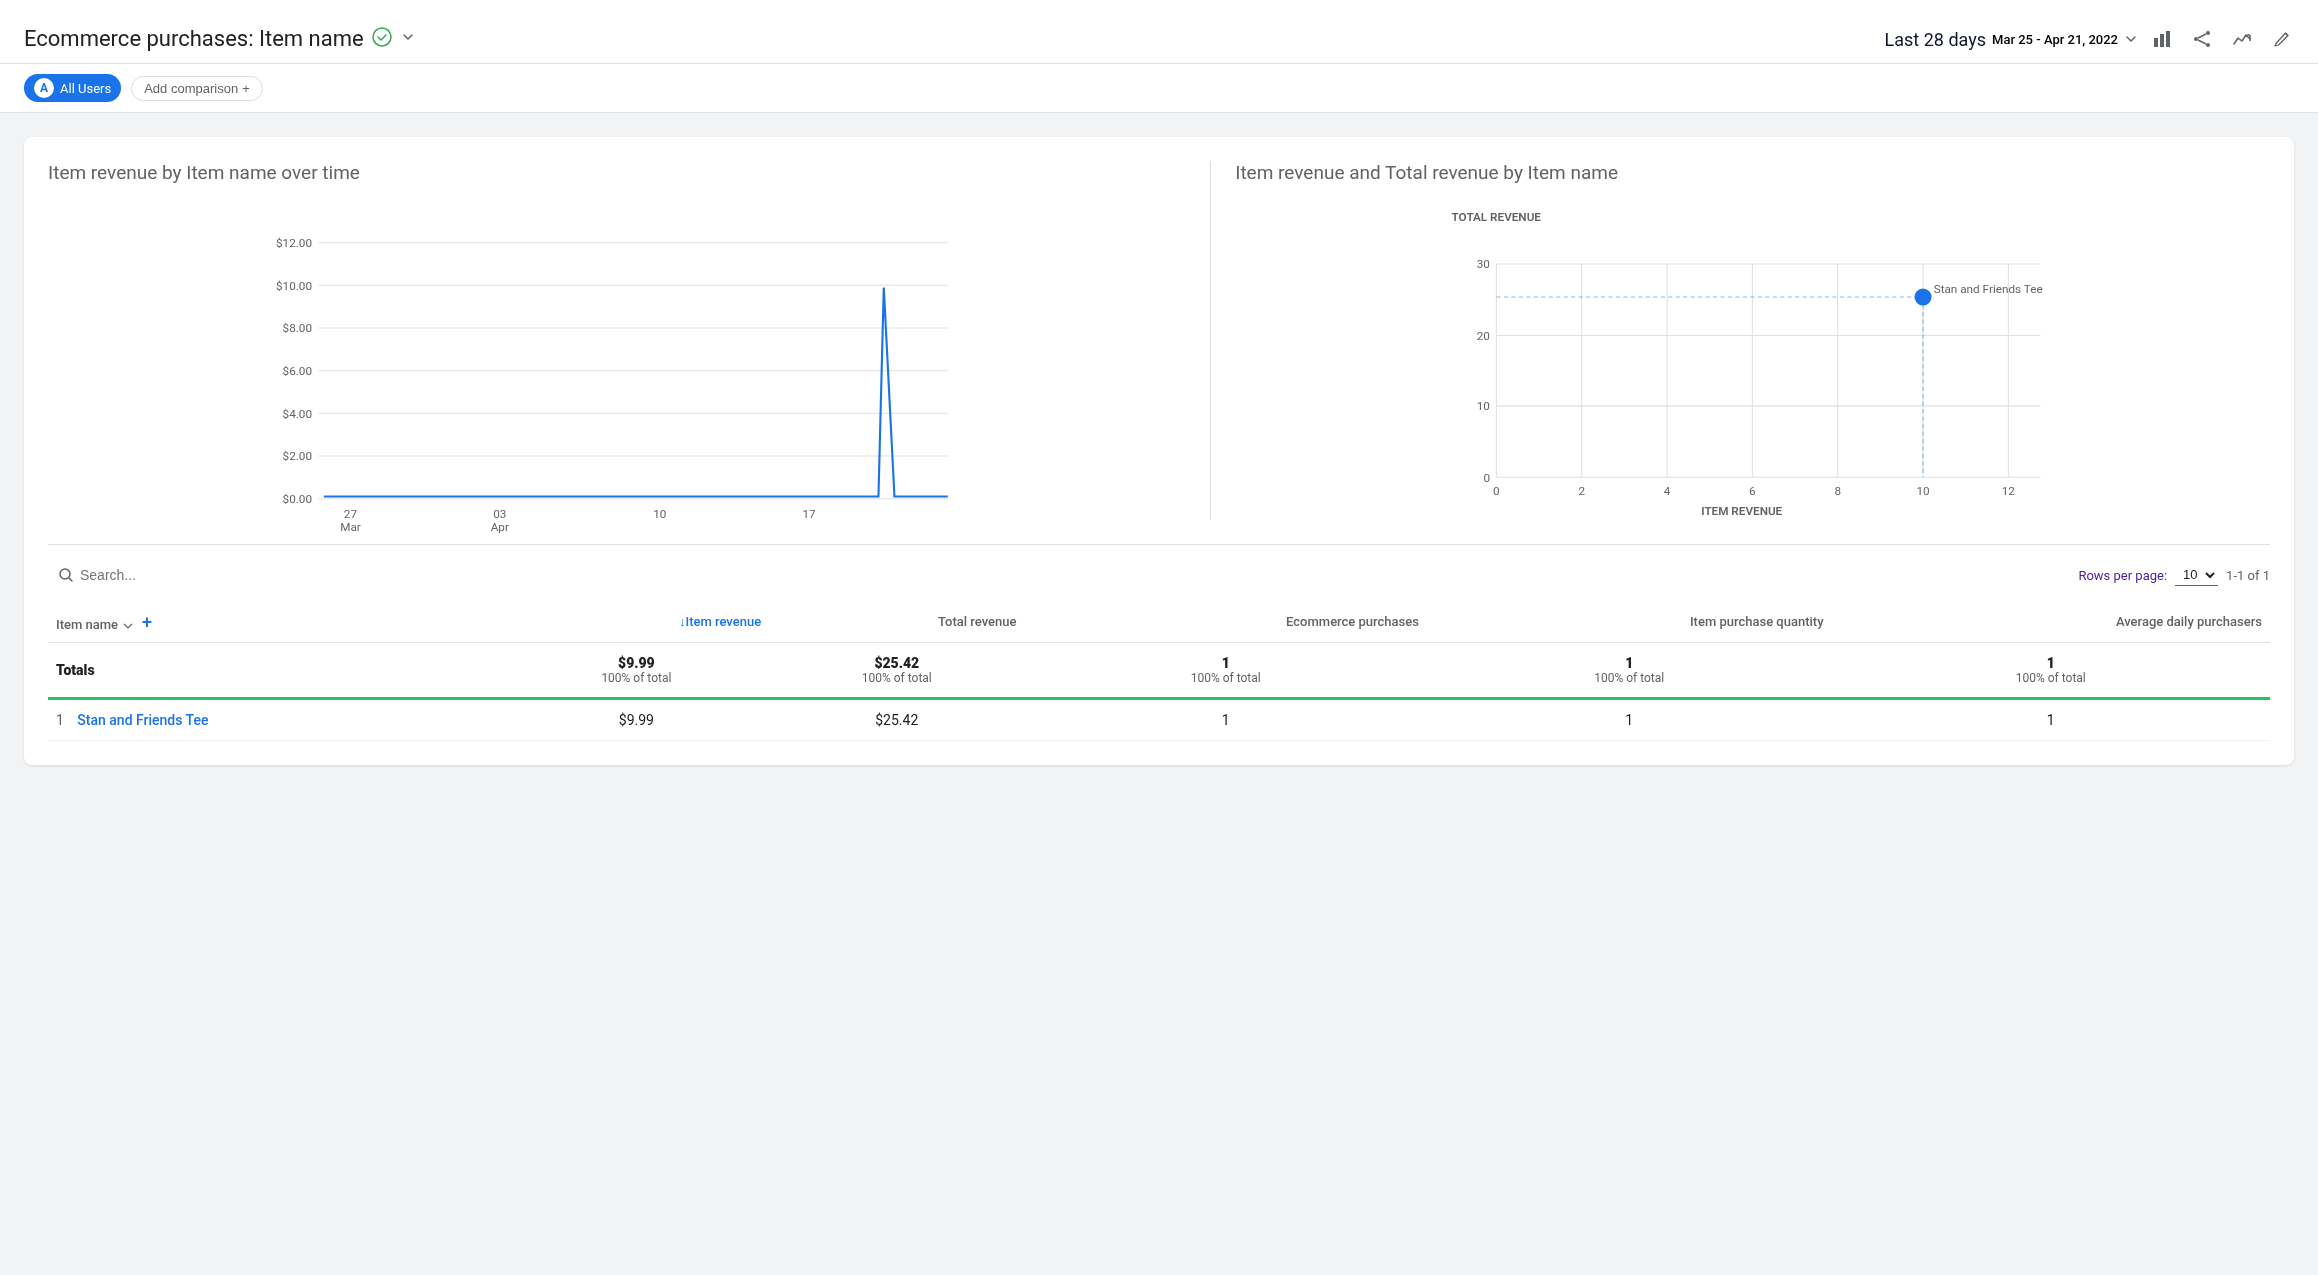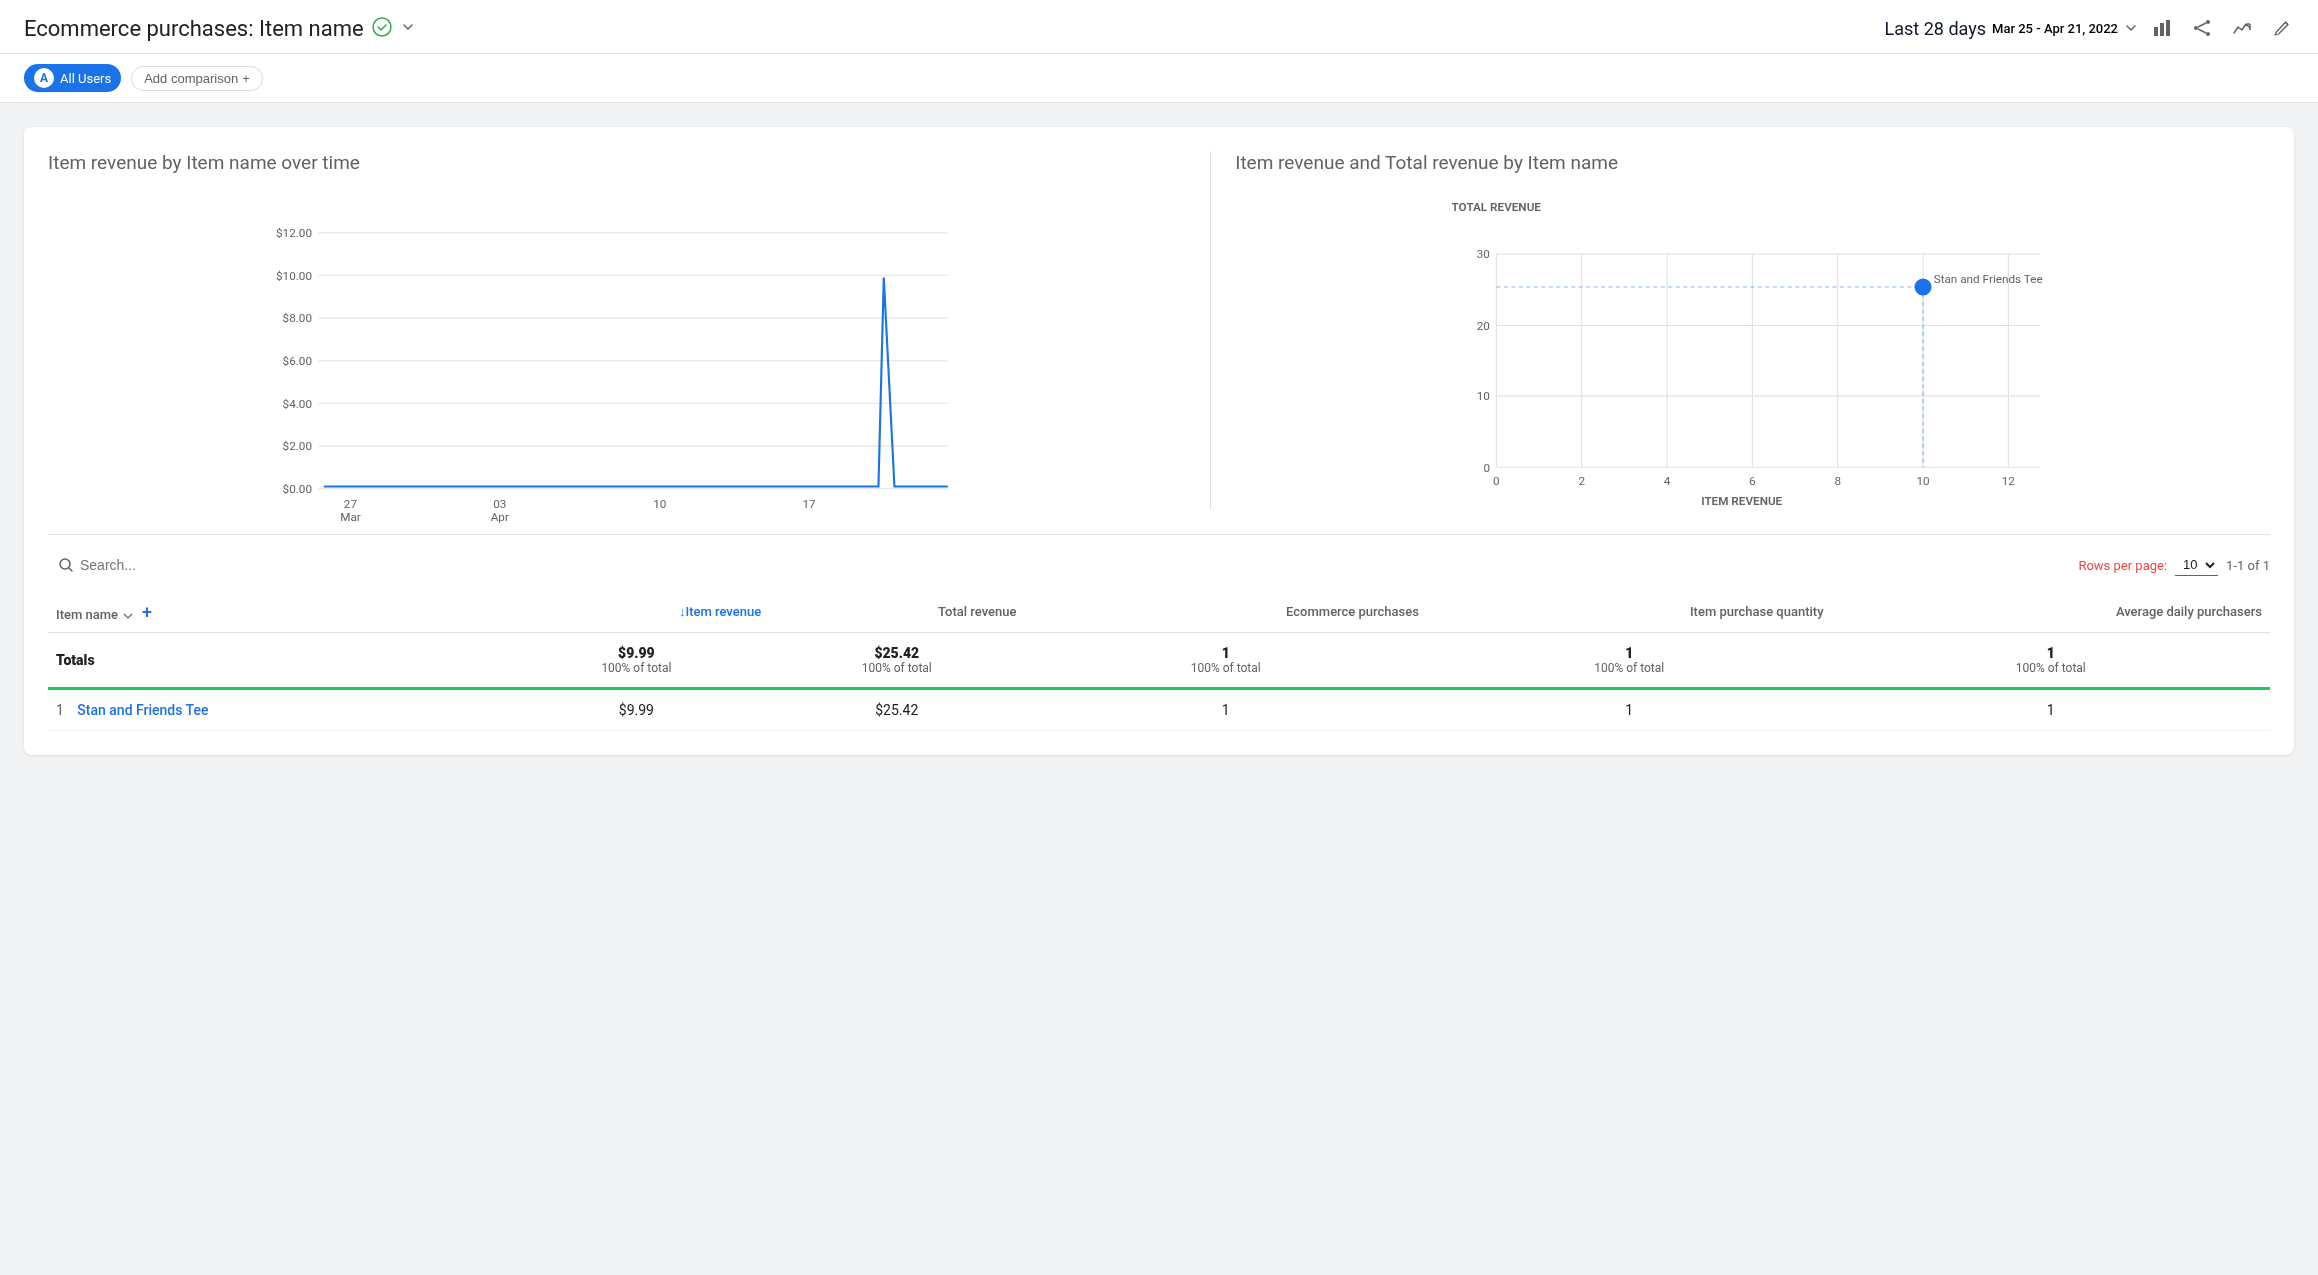--- a/index.html
+++ b/index.html
@@ -4,23 +4,23 @@
   <style>
     * { box-sizing: border-box; margin: 0; padding: 0; }
     body {
       font-family: 'Google Sans', Roboto, Arial, sans-serif;
       background: #f1f3f4;
       color: #202124;
       font-size: 14px;
     }
     .header {
       background: #fff;
-      padding: 16px 24px 12px;
-      display: flex;
-      align-items: flex-start;
+      padding: 26px 24px 12px;
+      display: flex;
+      align-items: flex-end;
       justify-content: space-between;
       border-bottom: 1px solid #e0e0e0;
     }
     .header-left {
       display: flex;
       align-items: center;
       gap: 8px;
     }
     .page-title {
       font-size: 22px;
@@ -186,21 +186,21 @@
     }
     .pagination-controls {
       display: flex;
       align-items: center;
       gap: 8px;
       font-size: 13px;
       color: #5f6368;
     }
     .rows-per-page-label {
       font-size: 13px;
-      color: #ef4444;
+      color: #4c1d95;
     }
     .rows-select {
       border: none;
       border-bottom: 1px solid #5f6368;
       font-size: 13px;
       color: #202124;
       background: transparent;
       cursor: pointer;
       padding: 2px 4px;
     }

